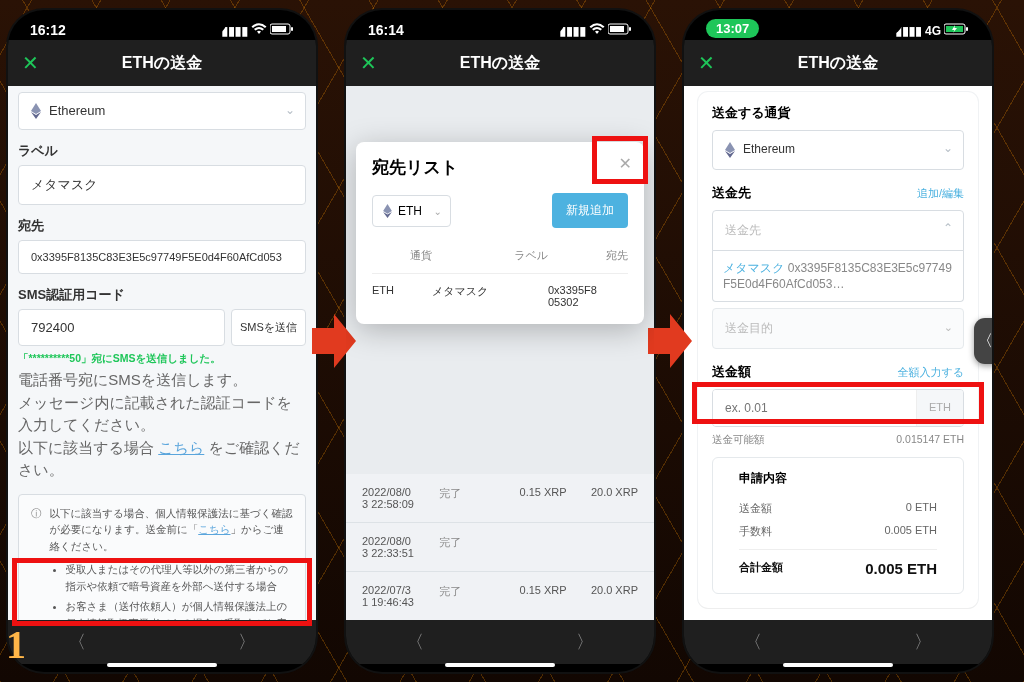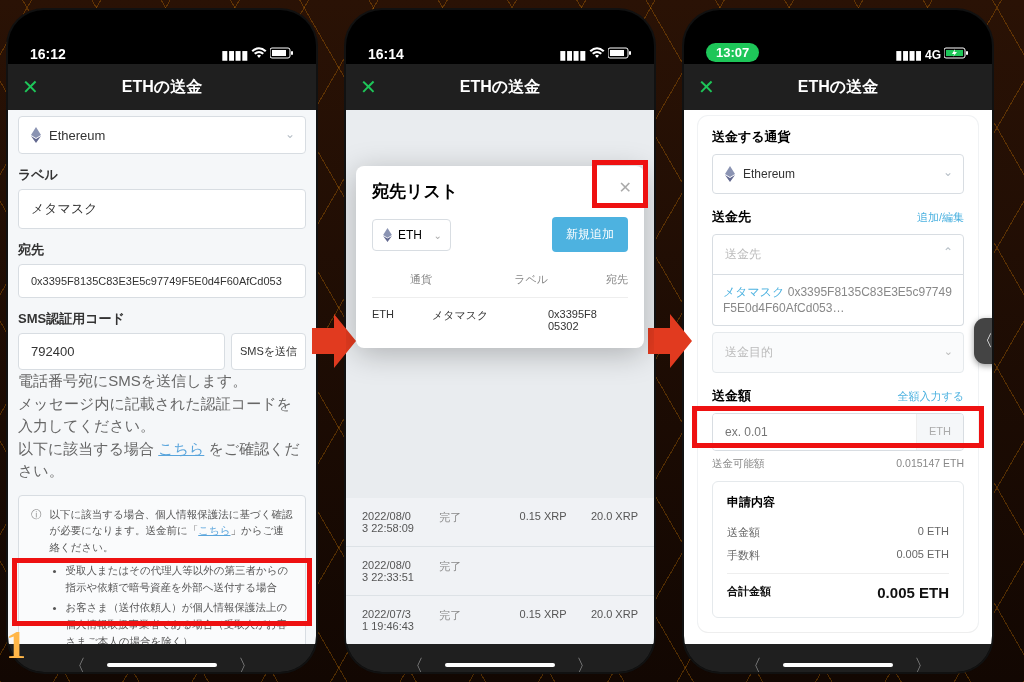--- a/index.html
+++ b/index.html
@@ -24,21 +24,21 @@
     overflow: hidden;
     flex-shrink: 0;
     box-shadow: 0 0 0 2px #111;
   }
   .phone:nth-child(1){ margin-left:8px; }
   .phone:nth-child(3){ margin-right:8px; }
   .notch {
     position: absolute; top: 0; left: 50%; transform: translateX(-50%);
     width: 130px; height: 26px; background: #000; border-radius: 0 0 16px 16px; z-index: 50;
   }
-  .statusbar { height: 54px; color: #fff; display: flex; justify-content: space-between; align-items: flex-end; padding: 16px 22px 2px; font-size: 14px; font-weight: 600; }
+  .statusbar { height: 30px; color: #fff; display: flex; justify-content: space-between; align-items: flex-end; padding: 16px 22px 2px; font-size: 14px; font-weight: 600; }
   .statusbar .right { display:flex; gap:3px; align-items:center; font-size:12px;}
   .time-pill { background:#1ec659; color:#fff; padding:2px 10px; border-radius: 12px; font-size:13px;}
   .navbar { height: 46px; background: #1f1f1f; color: #fff; display:flex; align-items:center; justify-content:center; position:relative; font-size:16px; font-weight:600; }
   .navbar .close-x { position:absolute; left:14px; color:#1ec659; font-size:20px; font-weight:300;}
   .content { background:#f5f7f9; height: calc(100% - 38px - 46px - 44px); overflow:hidden; position:relative; }
   .bottom-nav { height:44px; background:#1f1f1f; display:flex; align-items:center; justify-content:space-between; padding:0 60px; }
   .bottom-nav .chev { color:#888; font-size:18px; }
   .home-ind { position:absolute; bottom:5px; left:50%; transform:translateX(-50%); width:110px; height:4px; background:#fff; border-radius:3px; z-index:60; }
 
   
@@ -49,21 +49,21 @@
   .sms-row { display:flex; gap:6px; }
   .sms-row .field { flex:1; }
   .sms-btn { border:1px solid #d8dde2; background:#fff; border-radius:4px; padding:10px 8px; font-size:11px; color:#333;}
   .green-note { color:#1ec659; font-size:10.5px; margin:6px 0 3px; font-weight:600;}
   .help-text { font-size:15px; color:#666; line-height:1.5; }
   .help-text a { color:#5aa5dc; text-decoration:underline;}
   .info-box { border:1px solid #d8dde2; background:#fafbfc; border-radius:4px; padding:10px 12px; margin-top:12px; font-size:10.5px; color:#555; line-height:1.6; display:flex; gap:8px;}
   .info-box ul { list-style: disc; padding-left: 16px; margin-top:6px;}
   .info-box li { margin-bottom:4px;}
   .big-btn { background:#7cc0d8; color:#fff; text-align:center; border-radius:5px; padding:14px 0; font-size:15px; margin-top:14px; letter-spacing:2px;}
-  .eth-badge { display:flex; align-items:center; gap:8px; }
+  .eth-badge { display:flex; gap:8px; }
   .eth-diamond { width:10px; height:16px; display:inline-block; }
   .eth-diamond svg { width:100%; height:100%; }
 
   
   .bg-row { position:absolute; bottom:-4px; left:10px; right:10px; display:flex; justify-content:space-between; font-size:10px; color:#777; padding:6px 4px; background:#f5f7f9; z-index:-1;}
   .red-box { position:absolute; border:5px solid #e11; pointer-events:none; z-index:40;}
   .s1 .red-box { left:4px; right:4px; bottom:46px; height:68px;}
 
   
   .s2 .content { position:relative; }
@@ -96,21 +96,21 @@
   .s3 .sec-label a { font-size:11px; color:#4db2e0; font-weight:400;}
   .s3 .field { padding:11px 12px; font-size:12px;}
   .dropdown-open { border:1px solid #d8dde2; border-top:none; border-radius:0 0 4px 4px; padding:10px 10px; font-size:12px; color:#4db2e0; margin-top:-1px; background:#fff; word-break:break-all;}
   .dropdown-open span.addr{ color:#888;}
   .muted-field { border:1px solid #e5e9ec; background:#fafbfc; border-radius:4px; padding:11px 12px; font-size:12px; color:#bbb; position:relative;}
   .muted-field .chev-d{ position:absolute; right:10px; top:12px; font-size:11px;}
   .amount-row { display:flex; border:1px solid #d8dde2; border-radius:4px; overflow:hidden;}
   .amount-row input{ flex:1; border:none; padding:11px 12px; font-size:12px; outline:none; color:#bbb;}
   .amount-row .unit{ padding:11px 12px; background:#f5f7f9; color:#aaa; font-size:11px; border-left:1px solid #eee;}
   .tiny-row { display:flex; justify-content:space-between; font-size:10.5px; color:#888; margin-top:6px;}
-  .summary { border:1px solid #e5e9ec; border-radius:6px; padding:12px 14px; margin-top:10px;}
+  .summary { border:1px solid #e5e9ec; border-radius:6px; padding:12px 26px; margin-top:10px;}
   .summary h4{font-size:12px; font-weight:700; margin-bottom:10px;}
   .sum-row{display:flex; justify-content:space-between; font-size:11px; color:#666; padding:4px 0;}
   .sum-row.total{border-top:1px solid #eee; margin-top:6px; padding-top:10px; color:#111; font-weight:700;}
   .sum-row.total span:last-child{font-size:15px;}
   .s3 .red-box { top:296px; left:8px; right:8px; height:42px;}
   .top-toggle{position:absolute; right:-4px; top:50%; transform:translateY(-50%); width:22px; height:46px; background:#444; border-radius:11px 0 0 11px; color:#fff; display:flex; align-items:center; justify-content:center; box-shadow:0 2px 6px rgba(0,0,0,.4);}
 
   
   .arrow { position:absolute; top:50%; transform:translateY(-50%); width:44px; height:66px;}
   .arrow svg{width:100%;height:100%;}
@@ -162,20 +162,21 @@
       <div class="field"><span>メタマスク</span></div>
 
       <div class="label">宛先</div>
       <div class="field" style="font-size:11px;"><span>0x3395F8135C83E3E5c97749F5E0d4F60AfCd053</span></div>
 
       <div class="label">SMS認証用コード</div>
       <div class="sms-row">
         <div class="field"><span>792400</span></div>
         <div class="sms-btn">SMSを送信</div>
       </div>
+      <div class="green-note">「**********50」宛にSMSを送信しました。</div>
       <div class="help-text">
         <span>電話番号宛にSMSを送信します。</span><br>
         <span>メッセージ内に記載された認証コードを入力してください。</span><br>
         <span>以下に該当する場合 </span><a>こちら</a><span> をご確認ください。</span>
       </div>
 
       <div class="info-box">
         <span style="color:#888;">ⓘ</span>
         <div>
           <span>以下に該当する場合、個人情報保護法に基づく確認が必要になります。送金前に「</span><a style="color:#5aa5dc;text-decoration:underline;">こちら</a><span>」からご連絡ください。</span>

